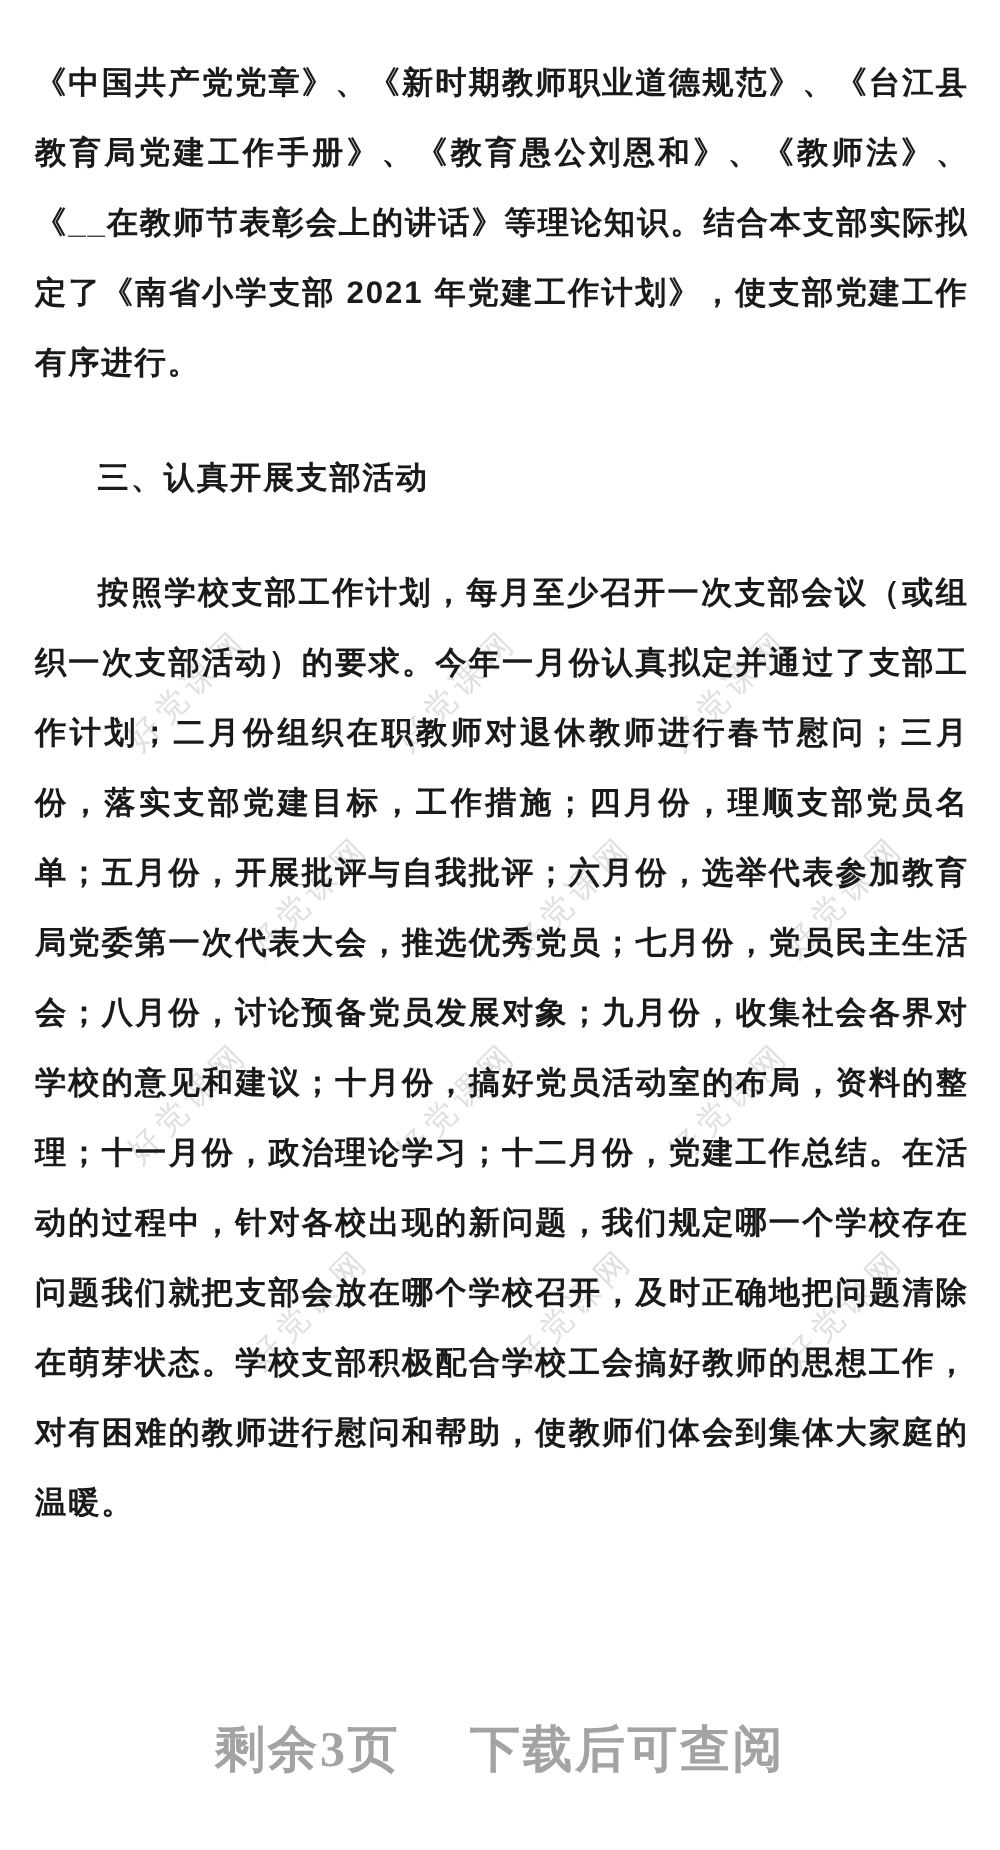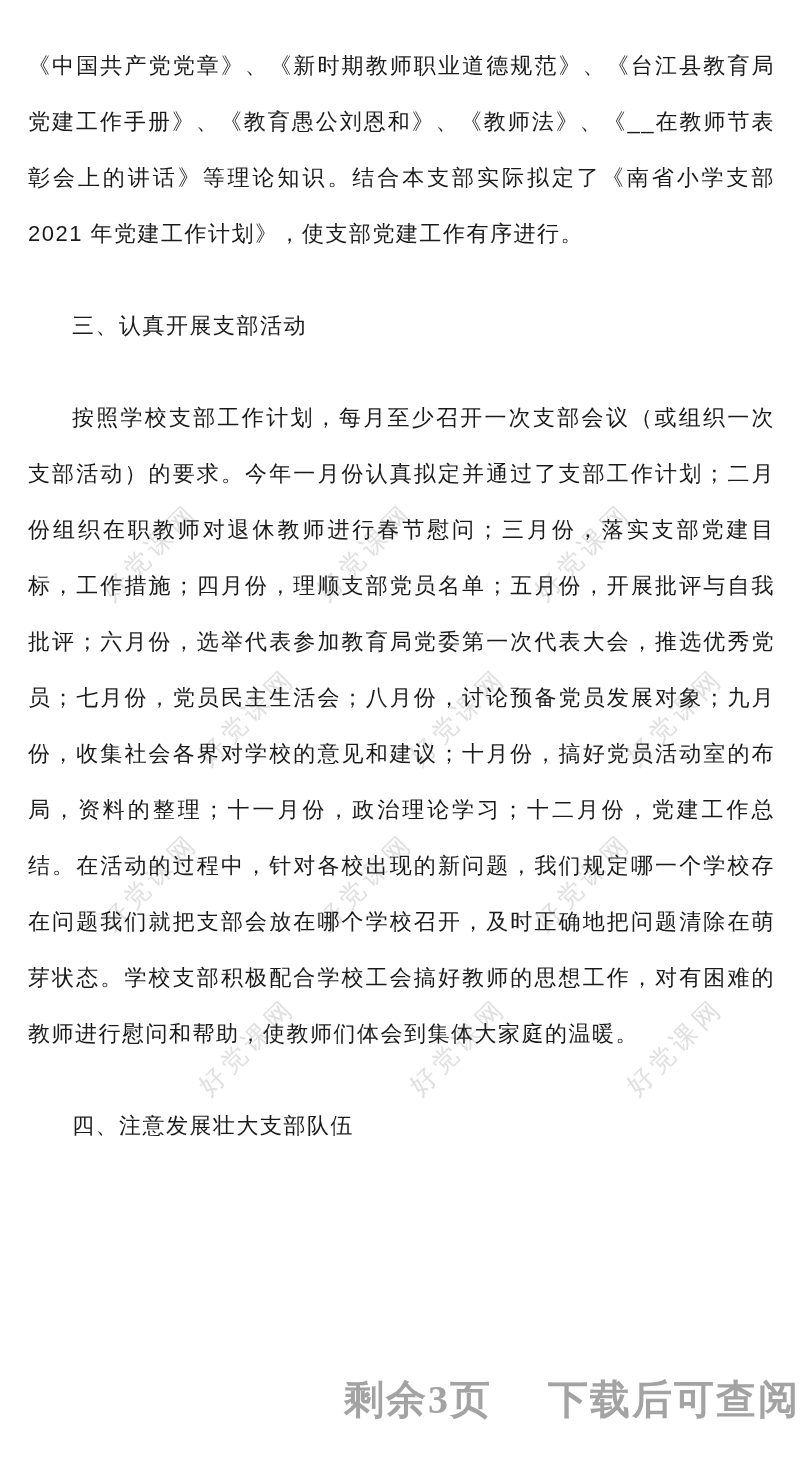--- a/index.html
+++ b/index.html
@@ -46,43 +46,43 @@
   
   .content {
     position: absolute;
     left: 28px;
     right: 25px;
     top: 38px;
     z-index: 1;
   }
   .par {
     margin: 0 0 36px 0;
-    font-size: 22px;
+    font-size: 25px;
     line-height: 56px;
     letter-spacing: 1.5px;
     color: #1a1a1a;
     text-align: justify;
     text-align-last: left;
-    font-weight: 400;
+    font-weight: 700;
   }
   .par.indent {
     text-indent: 2em;
   }
   .par.heading {
     text-indent: 2em;
     text-align: left;
   }
   
   .footer {
     position: absolute;
     left: 0;
     right: 0;
     top: 1372px;
     z-index: 1;
-    text-align: right;
+    text-align: center;
     font-family: "Liberation Serif", serif;
     font-weight: 700;
     font-size: 40px;
     color: var(--footer-color, #a3a3a3);
     letter-spacing: 2px;
   }
   .footer .seg + .seg {
     margin-left: 44px;
   }
 </style>
@@ -103,21 +103,20 @@
     <span class="wm">好党课网</span>
     <span class="wm">好党课网</span>
     <span class="wm">好党课网</span>
     <span class="wm">好党课网</span>
   </div>
 
   <div class="content">
     <p class="par">《中国共产党党章》、《新时期教师职业道德规范》、《台江县教育局党建工作手册》、《教育愚公刘恩和》、《教师法》、《__在教师节表彰会上的讲话》等理论知识。结合本支部实际拟定了《南省小学支部 2021 年党建工作计划》，使支部党建工作有序进行。</p>
     <p class="par heading">三、认真开展支部活动</p>
     <p class="par indent">按照学校支部工作计划，每月至少召开一次支部会议（或组织一次支部活动）的要求。今年一月份认真拟定并通过了支部工作计划；二月份组织在职教师对退休教师进行春节慰问；三月份，落实支部党建目标，工作措施；四月份，理顺支部党员名单；五月份，开展批评与自我批评；六月份，选举代表参加教育局党委第一次代表大会，推选优秀党员；七月份，党员民主生活会；八月份，讨论预备党员发展对象；九月份，收集社会各界对学校的意见和建议；十月份，搞好党员活动室的布局，资料的整理；十一月份，政治理论学习；十二月份，党建工作总结。在活动的过程中，针对各校出现的新问题，我们规定哪一个学校存在问题我们就把支部会放在哪个学校召开，及时正确地把问题清除在萌芽状态。学校支部积极配合学校工会搞好教师的思想工作，对有困难的教师进行慰问和帮助，使教师们体会到集体大家庭的温暖。</p>
-    <p class="par heading">四、注意发展壮大支部队伍</p>
   </div>
 
   <div class="footer">
     <span class="seg">剩余3页</span>
     <span class="seg">下载后可查阅</span>
   </div>
 
 </div>
 
 </body></html>

